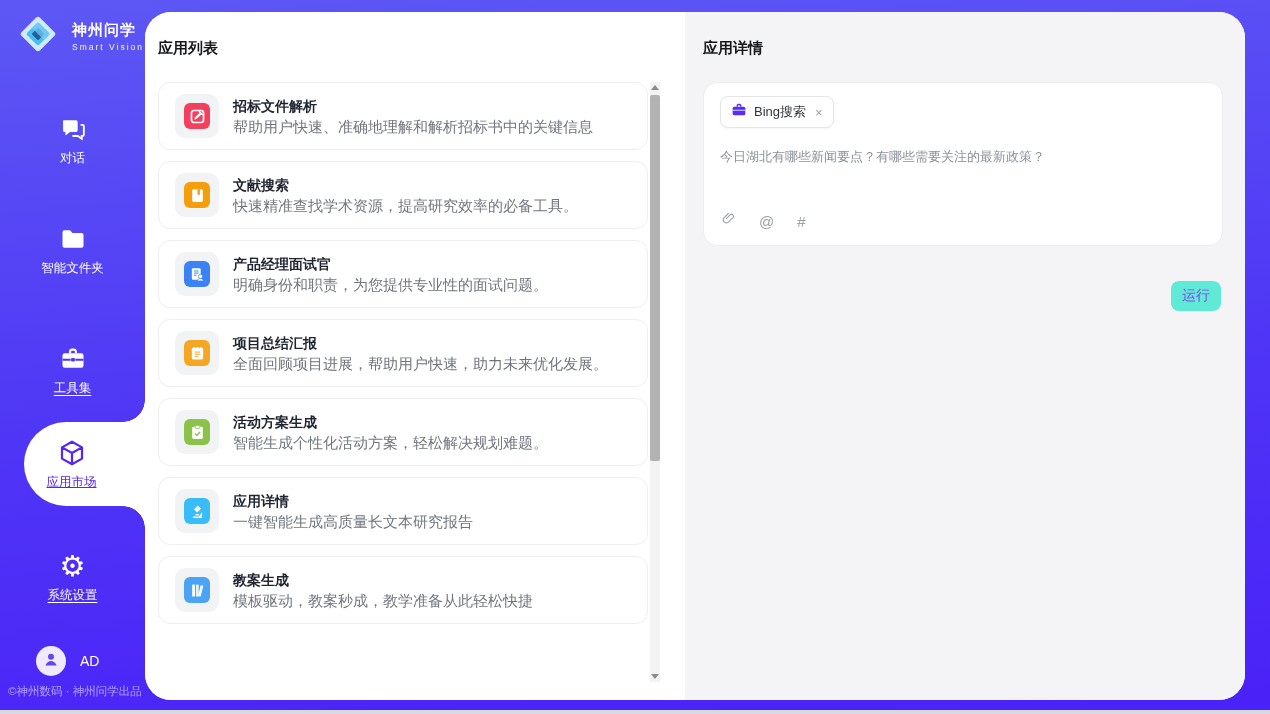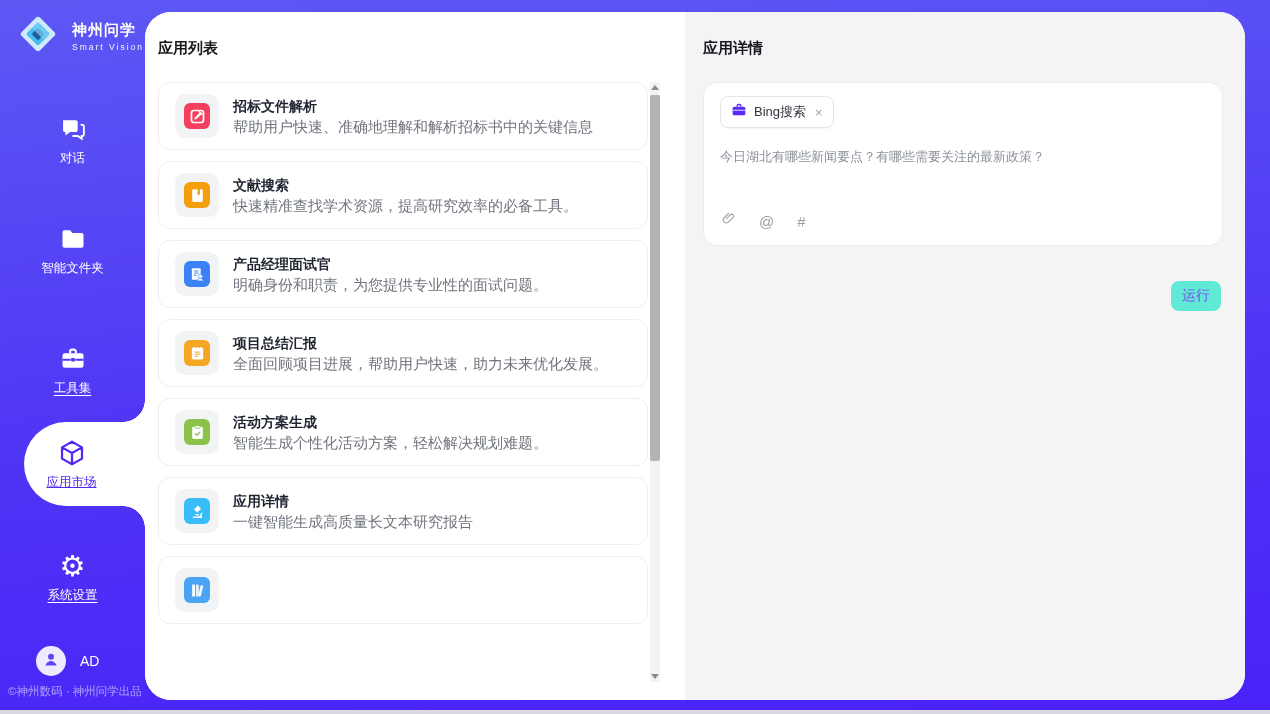--- a/index.html
+++ b/index.html
@@ -257,20 +257,24 @@
   </div>
         <div class="app-card">
     <div class="app-icon-box">
       <div class="app-icon-inner" style="background: rgb(74, 163, 245); color: rgb(74, 163, 245);">
               <svg width="17" height="17" viewBox="0 0 24 24">
                 <rect x="4.5" y="3.5" width="4" height="17" rx="0.8" fill="#fff"></rect>
                 <rect x="9.8" y="3.5" width="4" height="17" rx="0.8" fill="#fff" opacity="0.85"></rect>
                 <rect x="14.6" y="4.5" width="3.8" height="16" rx="0.8" transform="rotate(14 16.5 12.5)" fill="#fff" opacity="0.95"></rect>
               </svg>
             </div>
+    </div>
+    <div class="app-text">
+      <div class="app-title">教案生成</div>
+      <div class="app-desc">模板驱动，教案秒成，教学准备从此轻松快捷</div>
     </div>
   </div>
       </div>
     <div class="scrollbar">
       <div class="sb-arrow sb-up"></div>
       <div class="sb-thumb"></div>
       <div class="sb-arrow sb-down"></div>
     </div>
   </div>
 

